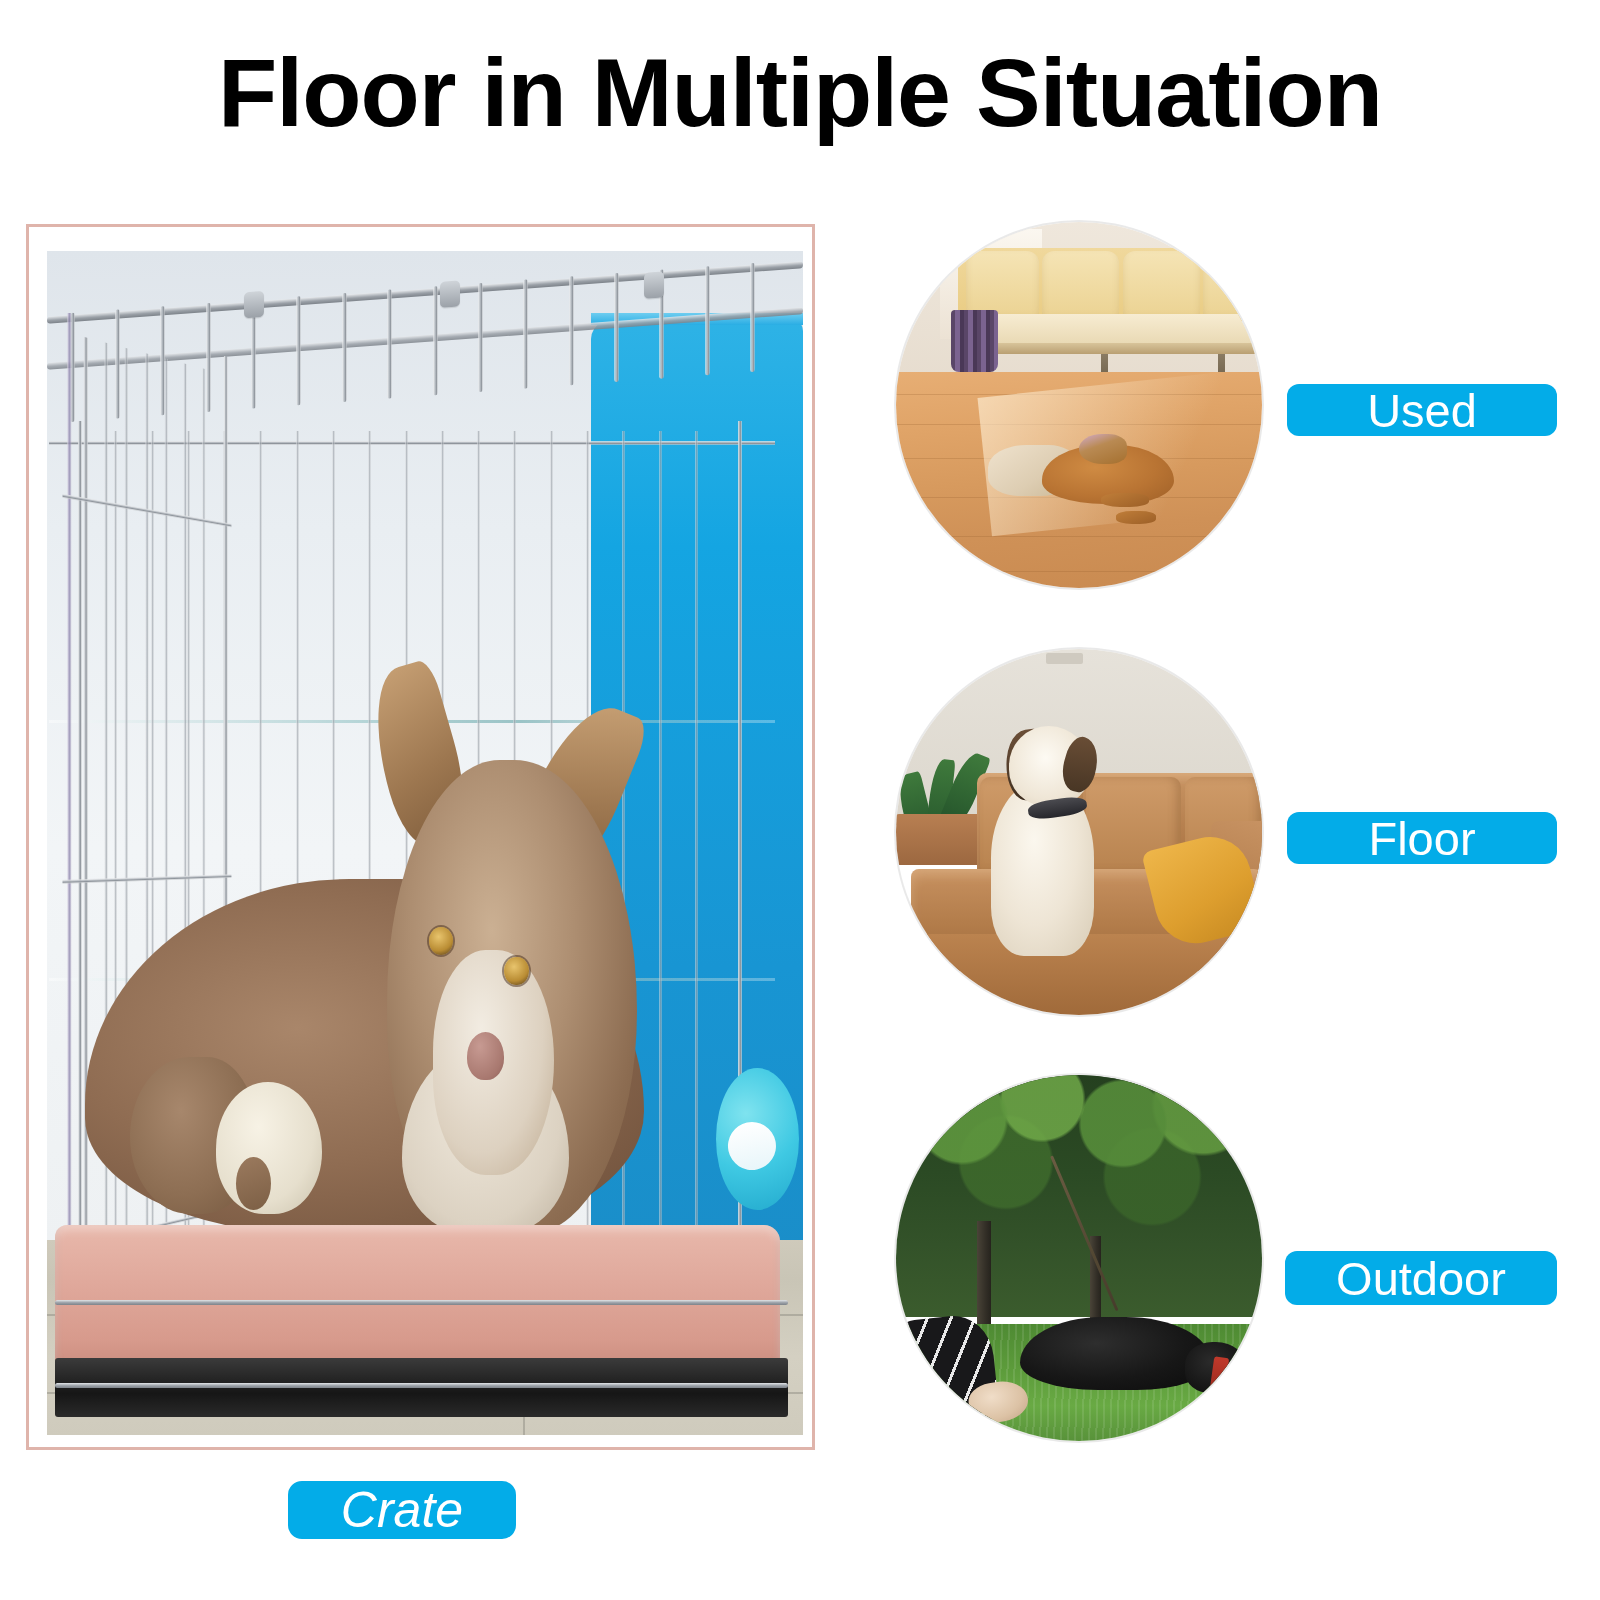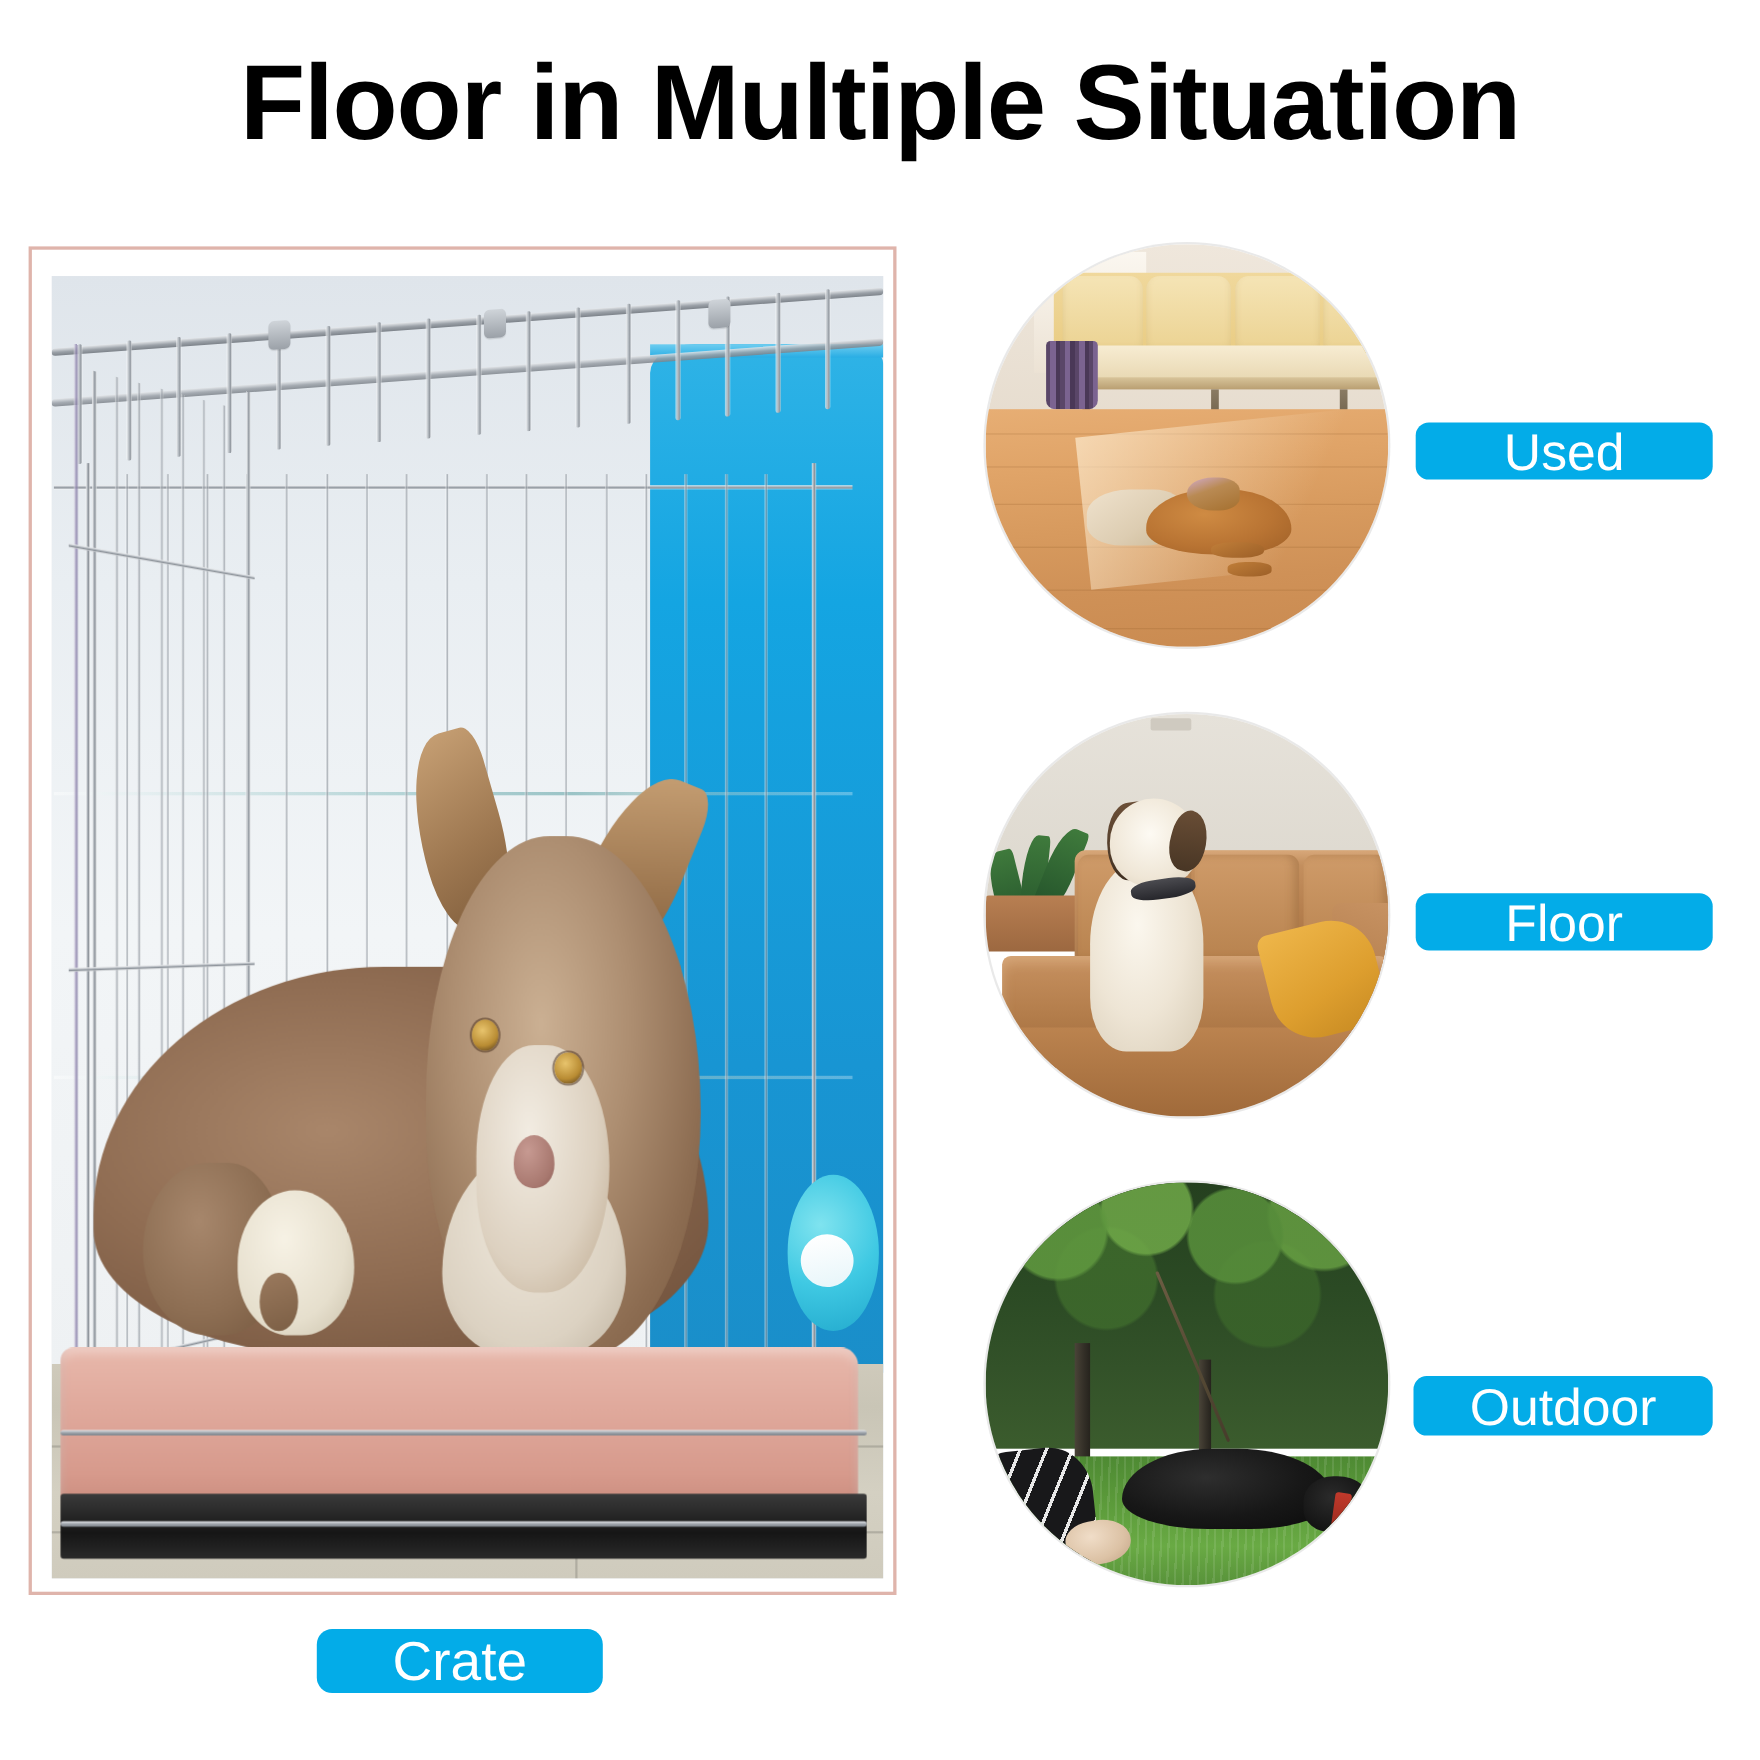--- a/index.html
+++ b/index.html
@@ -362,22 +362,22 @@
     font-weight: 400;
     display: flex;
     align-items: center;
     justify-content: center;
     white-space: nowrap;
     line-height: 1;
   }
   #pill-floor   { left: 1287px; top: 384px;  width: 270px; height: 52px; font-size: 47px; }
   #pill-sofa    { left: 1287px; top: 812px;  width: 270px; height: 52px; font-size: 47px; }
   #pill-outdoor { left: 1285px; top: 1251px; width: 272px; height: 54px; font-size: 47px; }
-  #pill-crate   { left: 288px;  top: 1481px; width: 260px; height: 58px; font-size: 50px;
-                  border-radius: 14px; }
+  #pill-crate   { left: 288px;  top: 1481px; width: 228px; height: 58px; font-size: 50px;
+                  border-radius: 14px; font-style: italic; }
 </style>
 </head>
 <body>
 
 <div id="page-title">Floor in Multiple Situation</div>
 
 <div id="crate-frame">
   <div id="crate-photo">
 
     <div class="crate-bg-wall"></div>

